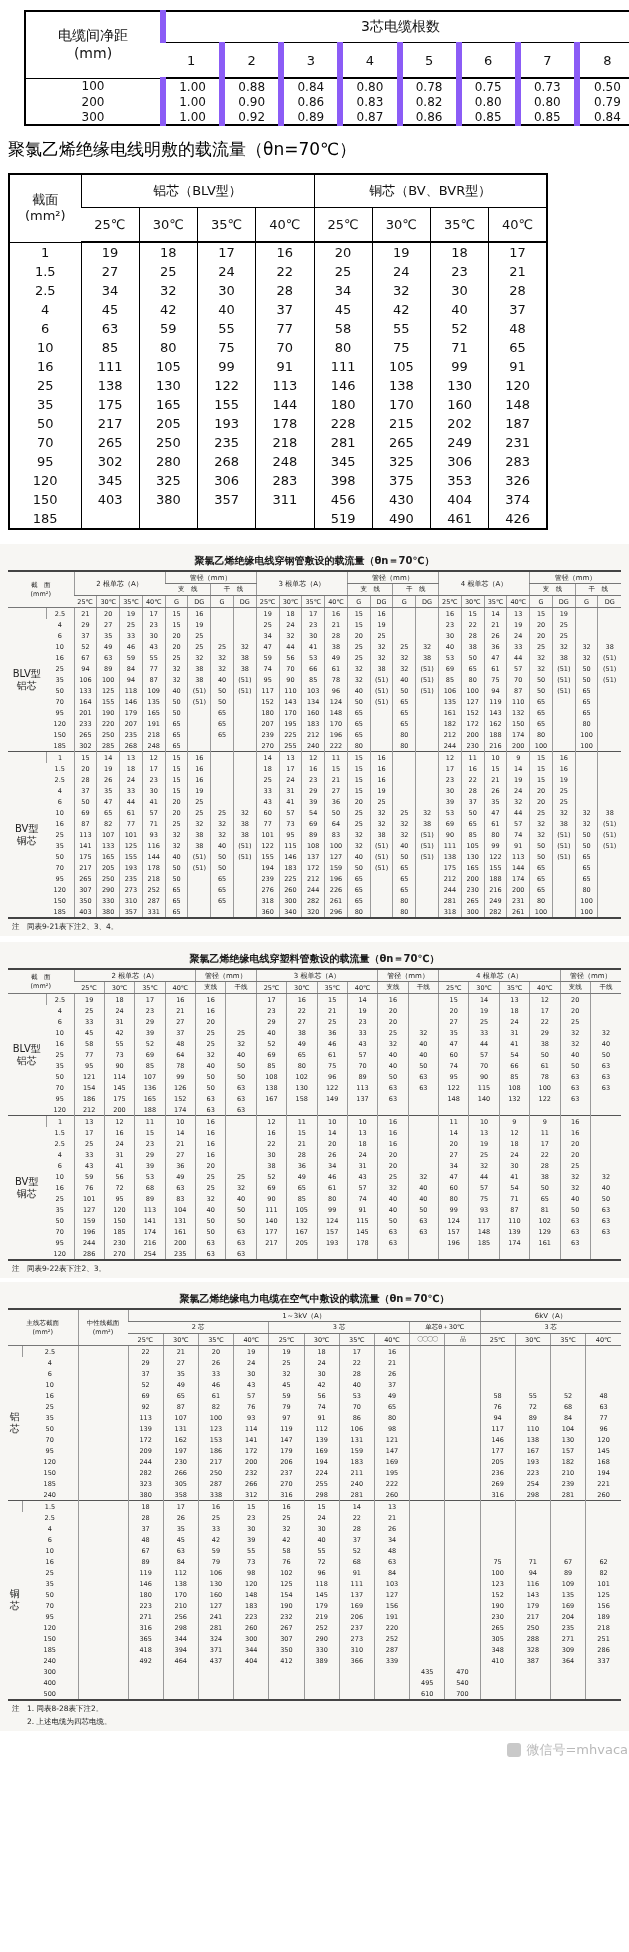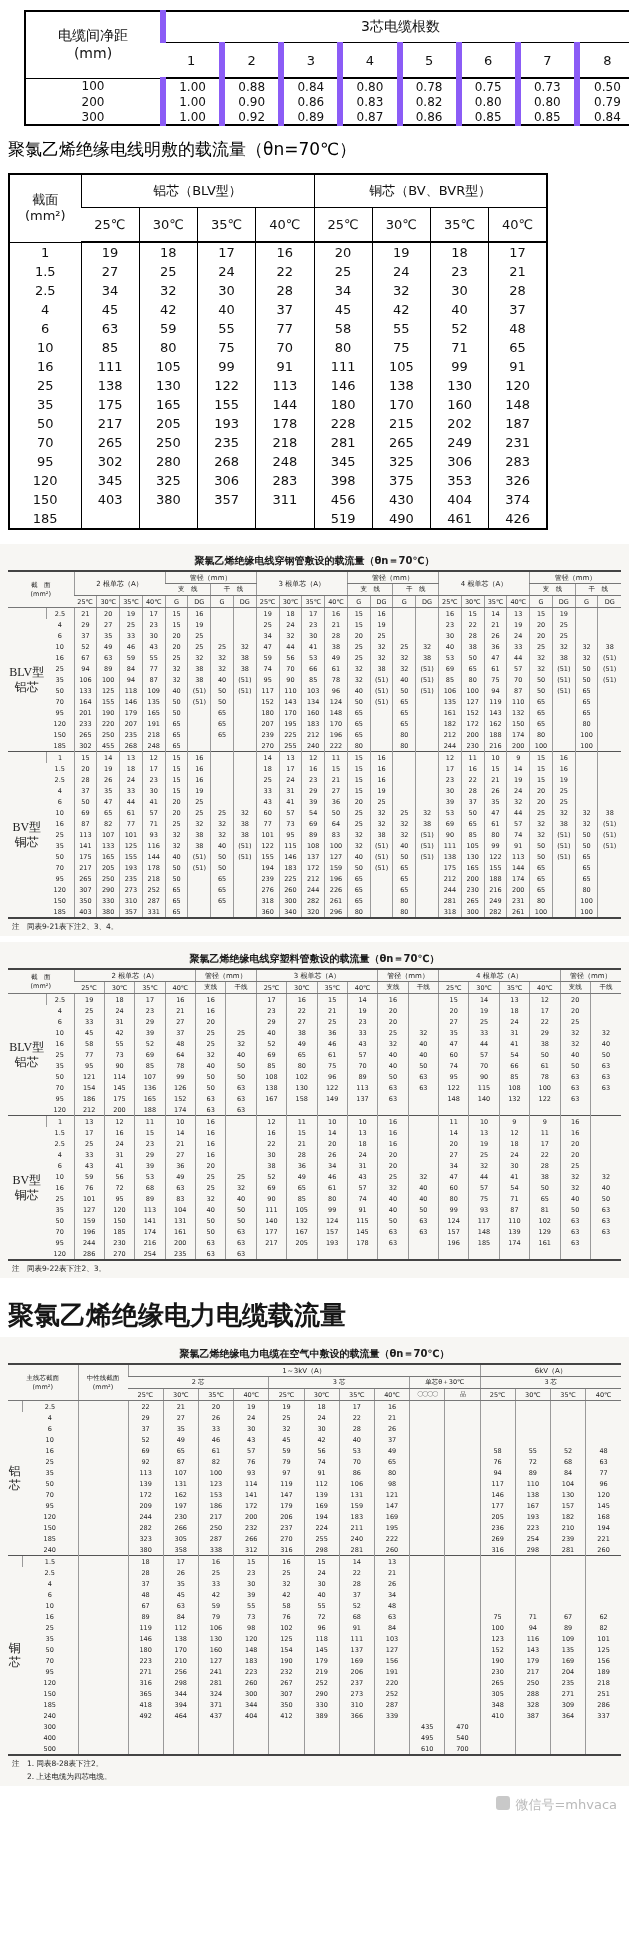--- a/index.html
+++ b/index.html
@@ -29,29 +29,29 @@
   .scan{background:#f7f6f3;padding:2px 0 4px;}
   .sctitle{font-size:10px;font-weight:bold;text-align:center;margin:8px 8px 2px;color:#1c1c1c;}
   .dense{width:613px;margin:1px 8px 0;font-size:6.5px;color:#222;
          border-top:2px solid #444;border-bottom:2px solid #444;}
   .dense th,.dense td{border-left:1px solid #9a9a9a;text-align:center;padding:0;height:11px;
          font-weight:normal;overflow:hidden;white-space:nowrap;}
   .dense tr>*:first-child{border-left:none;}
   .dense thead th{border-bottom:1px solid #777;font-size:6.5px;}
   .dense thead .grp{font-size:7px;}
   .dense tbody tr.sec-start>*{border-top:1.5px solid #555;}
-  .dense .vlabel{white-space:pre-line;font-size:12px;line-height:1.2;font-family:Liberation Serif, serif;}
+  .dense .vlabel{white-space:pre-line;font-size:10px;line-height:1.2;}
   .note{font-size:7.5px;color:#222;margin:3px 12px 0;}
 
   h1.power{font-size:26px;font-weight:bold;margin:20px 8px 0;color:#161616;}
 
   .icon-glyph{font-size:6px;color:#333;letter-spacing:-1px;}
 
-  .wmrow{display:flex;justify-content:flex-end;align-items:flex-start;gap:5px;
-         padding:10px 12px 8px;color:#b9b9b9;font-size:13px;}
+  .wmrow{display:flex;justify-content:flex-end;align-items:center;gap:5px;
+         padding:10px 1px 8px;color:#b9b9b9;font-size:13px;}
   .wmbox{width:14px;height:14px;background:#c9c9c9;border-radius:3px;display:inline-block;}
 </style>
 </head>
 <body>
 
 <div>
 
   <table class="tblA">
     <colgroup>
         <col style="width:138px">
@@ -685,21 +685,21 @@
             <td>188</td>
             <td>174</td>
             <td>80</td>
             <td></td>
             <td>100</td>
             <td></td>
           </tr>
           <tr>
             <td>185</td>
             <td>302</td>
-            <td>455</td>
+            <td>285</td>
             <td>268</td>
             <td>248</td>
             <td>65</td>
             <td></td>
             <td></td>
             <td></td>
             <td>270</td>
             <td>255</td>
             <td>240</td>
             <td>222</td>
@@ -1676,21 +1676,20 @@
             <td></td>
             <td></td>
             <td></td>
             <td></td>
           </tr>
         </tbody>
     </table>
     <div class="note">注　同表9-22表下注2、3。</div>
   </div>
 
-  <h1 class="power">聚氯乙烯绝缘电力电缆载流量</h1>
 
   <div class="scan" style="margin-top:4px;">
     <div class="sctitle">聚氯乙烯绝缘电力电缆在空气中敷设的载流量（θn＝70℃）</div>
     <table class="dense">
       <colgroup>
           <col style="width:14px">
           <col style="width:56px">
           <col style="width:50px">
         </colgroup>
       <thead>

